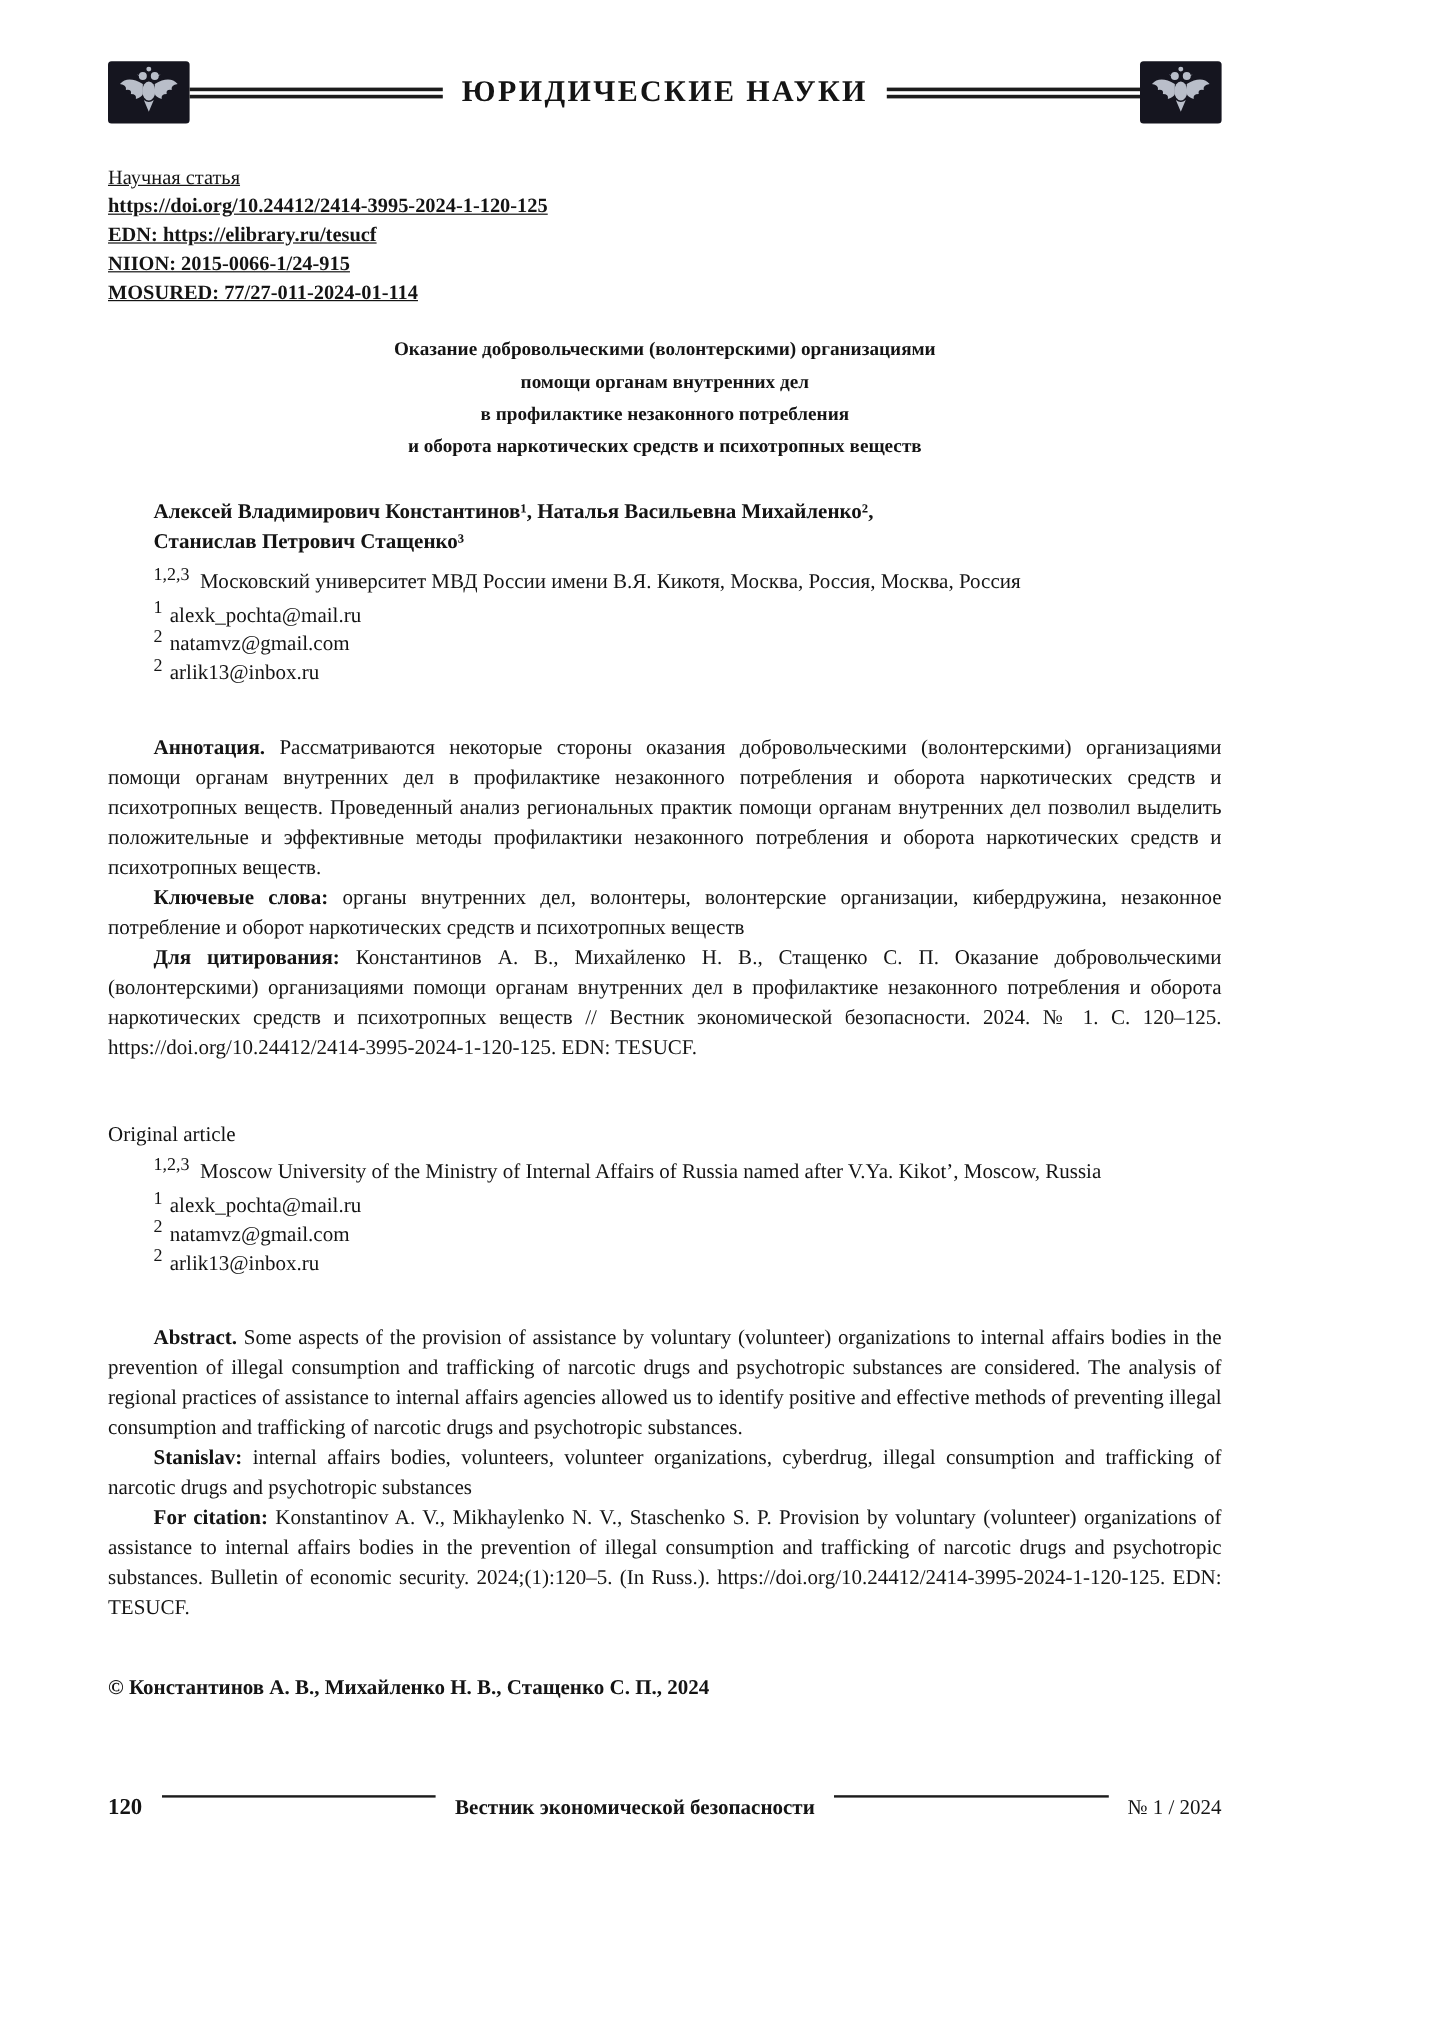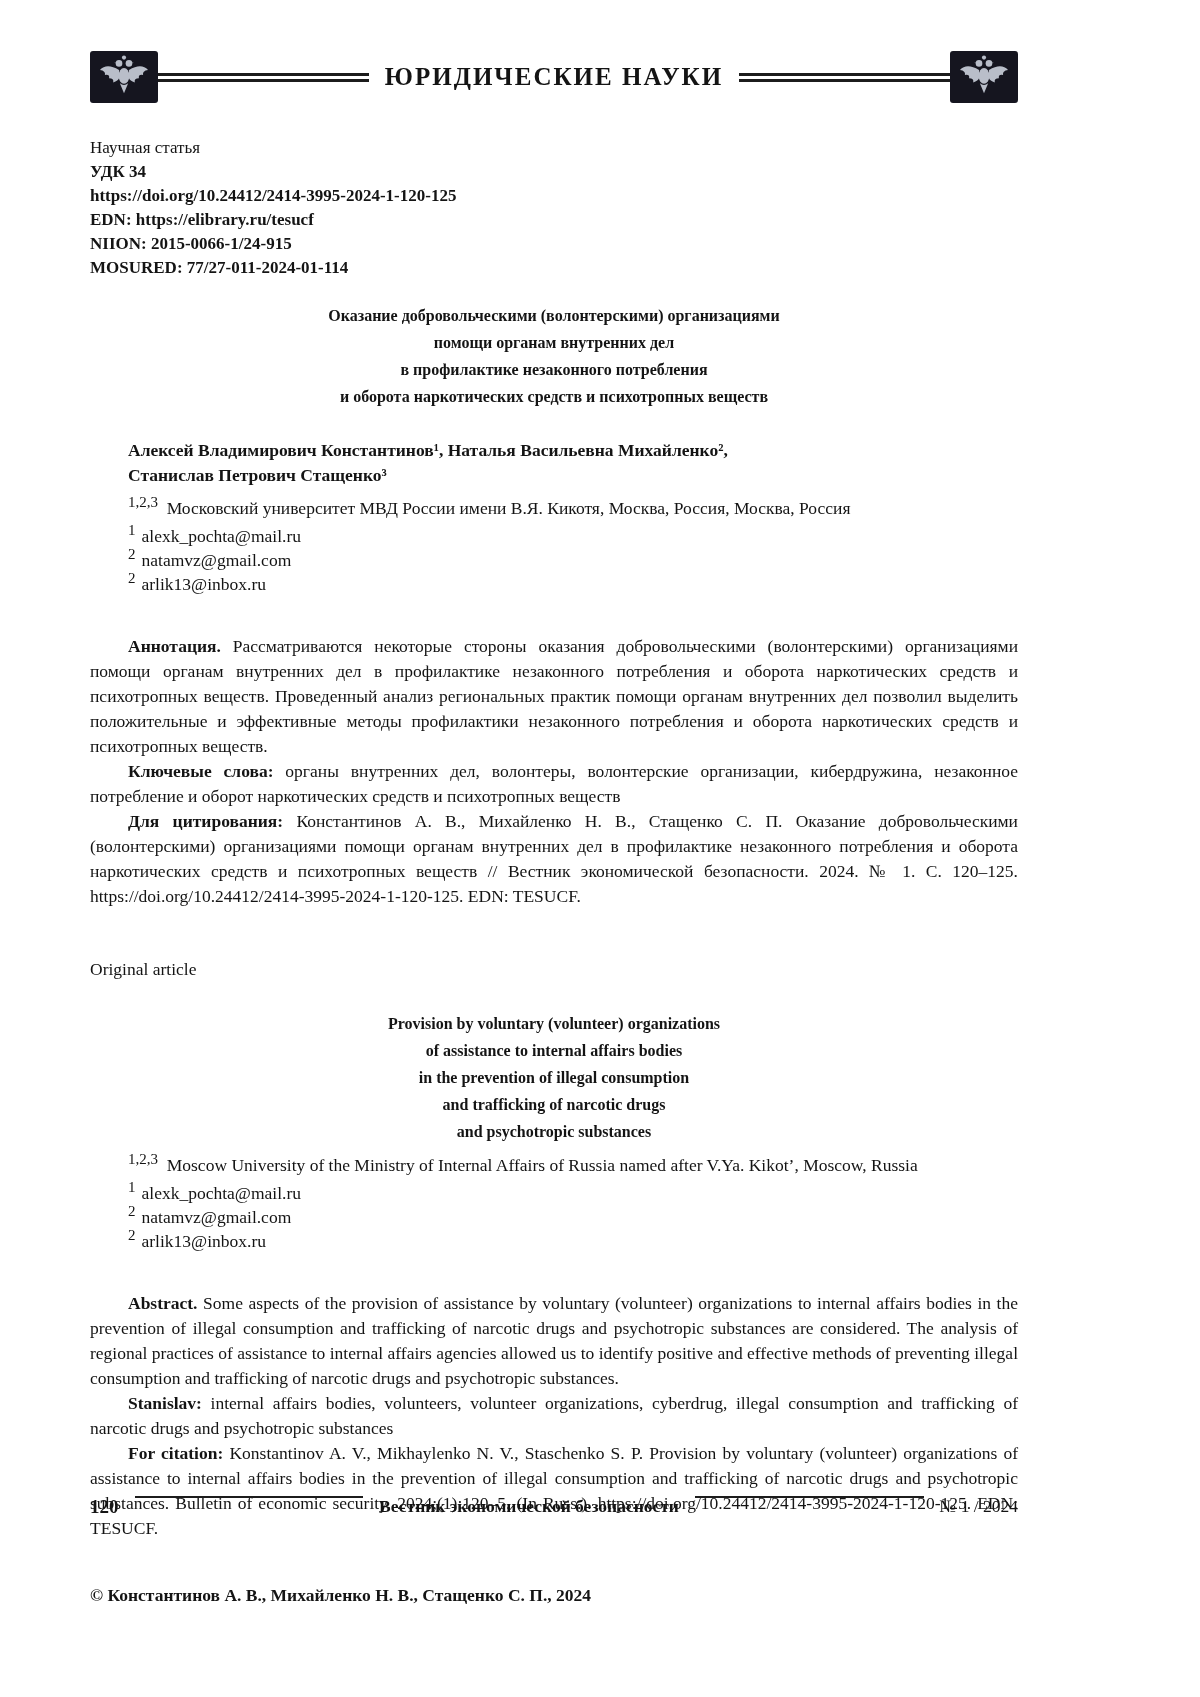--- a/index.html
+++ b/index.html
@@ -23,21 +23,21 @@
   .dline {
     flex:1 1 auto; height:9px;
     border-top:3px solid #1c1c1c;
     border-bottom:3px solid #1c1c1c;
   }
   .band-title {
     font-size:25px; font-weight:bold; letter-spacing:2px;
     white-space:nowrap; padding:0 16px;
   }
   
-  .meta { margin-top:32px; font-size:17px; line-height:24px; }
+  .meta { margin-top:32px; font-size:17px; line-height:24px;text-decoration:underline; }
   .b { font-weight:bold; }
   
   .art-title {
     text-align:center; font-weight:bold;
     font-size:16px; line-height:27px;
     white-space:pre-line;
   }
   .title-ru { margin-top:22px; }
   .title-en { margin-top:30px; }
   
@@ -108,21 +108,20 @@
             <path d="M41 20 Q56 11 64 20 Q57 21 58 26 Q52 25 53 30 Q47 30 48 35 Q42 33 41 30 Z"></path>
             <path d="M30 36 L35 48 L40 36 Q35 40 30 36 Z"></path>
           </g>
         </svg>
       </span>
     </div>
   </header>
 
   <section class="meta">
     <div>Научная статья</div>
-    <div class="b">УДК 34</div>
     <div class="b">https://doi.org/10.24412/2414-3995-2024-1-120-125</div>
     <div class="b">EDN: https://elibrary.ru/tesucf</div>
     <div class="b">NIION: 2015-0066-1/24-915</div>
     <div class="b">MOSURED: 77/27-011-2024-01-114</div>
   </section>
 
   <h2 class="art-title title-ru">Оказание добровольческими (волонтерскими) организациями
 помощи органам внутренних дел
 в профилактике незаконного потребления
 и оборота наркотических средств и психотропных веществ</h2>
@@ -139,25 +138,20 @@
   </div>
 
   <p class="para gap-top"><span class="b">Аннотация. </span><span>Рассматриваются некоторые стороны оказания добровольческими (волонтерскими) организациями помощи органам внутренних дел в профилактике незаконного потребления и оборота наркотических средств и психотропных веществ. Проведенный анализ региональных практик помощи органам внутренних дел позволил выделить положительные и эффективные методы профилактики незаконного потребления и оборота наркотических средств и психотропных веществ.</span></p>
 
   <p class="para"><span class="b">Ключевые слова: </span><span>органы внутренних дел, волонтеры, волонтерские организации, кибердружина, незаконное потребление и оборот наркотических средств и психотропных веществ</span></p>
 
   <p class="para"><span class="b">Для цитирования: </span><span>Константинов А. В., Михайленко Н. В., Стащенко С. П. Оказание добровольческими (волонтерскими) организациями помощи органам внутренних дел в профилактике незаконного потребления и оборота наркотических средств и психотропных веществ // Вестник экономической безопасности. 2024. № 1. С. 120–125. https://doi.org/10.24412/2414-3995-2024-1-120-125. EDN: TESUCF.</span></p>
 
   <div class="orig">Original article</div>
 
-  <h2 class="art-title title-en">Provision by voluntary (volunteer) organizations
-of assistance to internal affairs bodies
-in the prevention of illegal consumption
-and trafficking of narcotic drugs
-and psychotropic substances</h2>
 
 
   <div class="affil indent"><sup>1,2,3</sup>&nbsp; <span>Moscow University of the Ministry of Internal Affairs of Russia named after V.Ya. Kikot’, Moscow, Russia</span></div>
 
   <div class="emails indent">
     <div class="email-row"><sup>1</sup><span>alexk_pochta@mail.ru</span></div>
     <div class="email-row"><sup>2</sup><span>natamvz@gmail.com</span></div>
     <div class="email-row"><sup>2</sup><span>arlik13@inbox.ru</span></div>
   </div>
 

